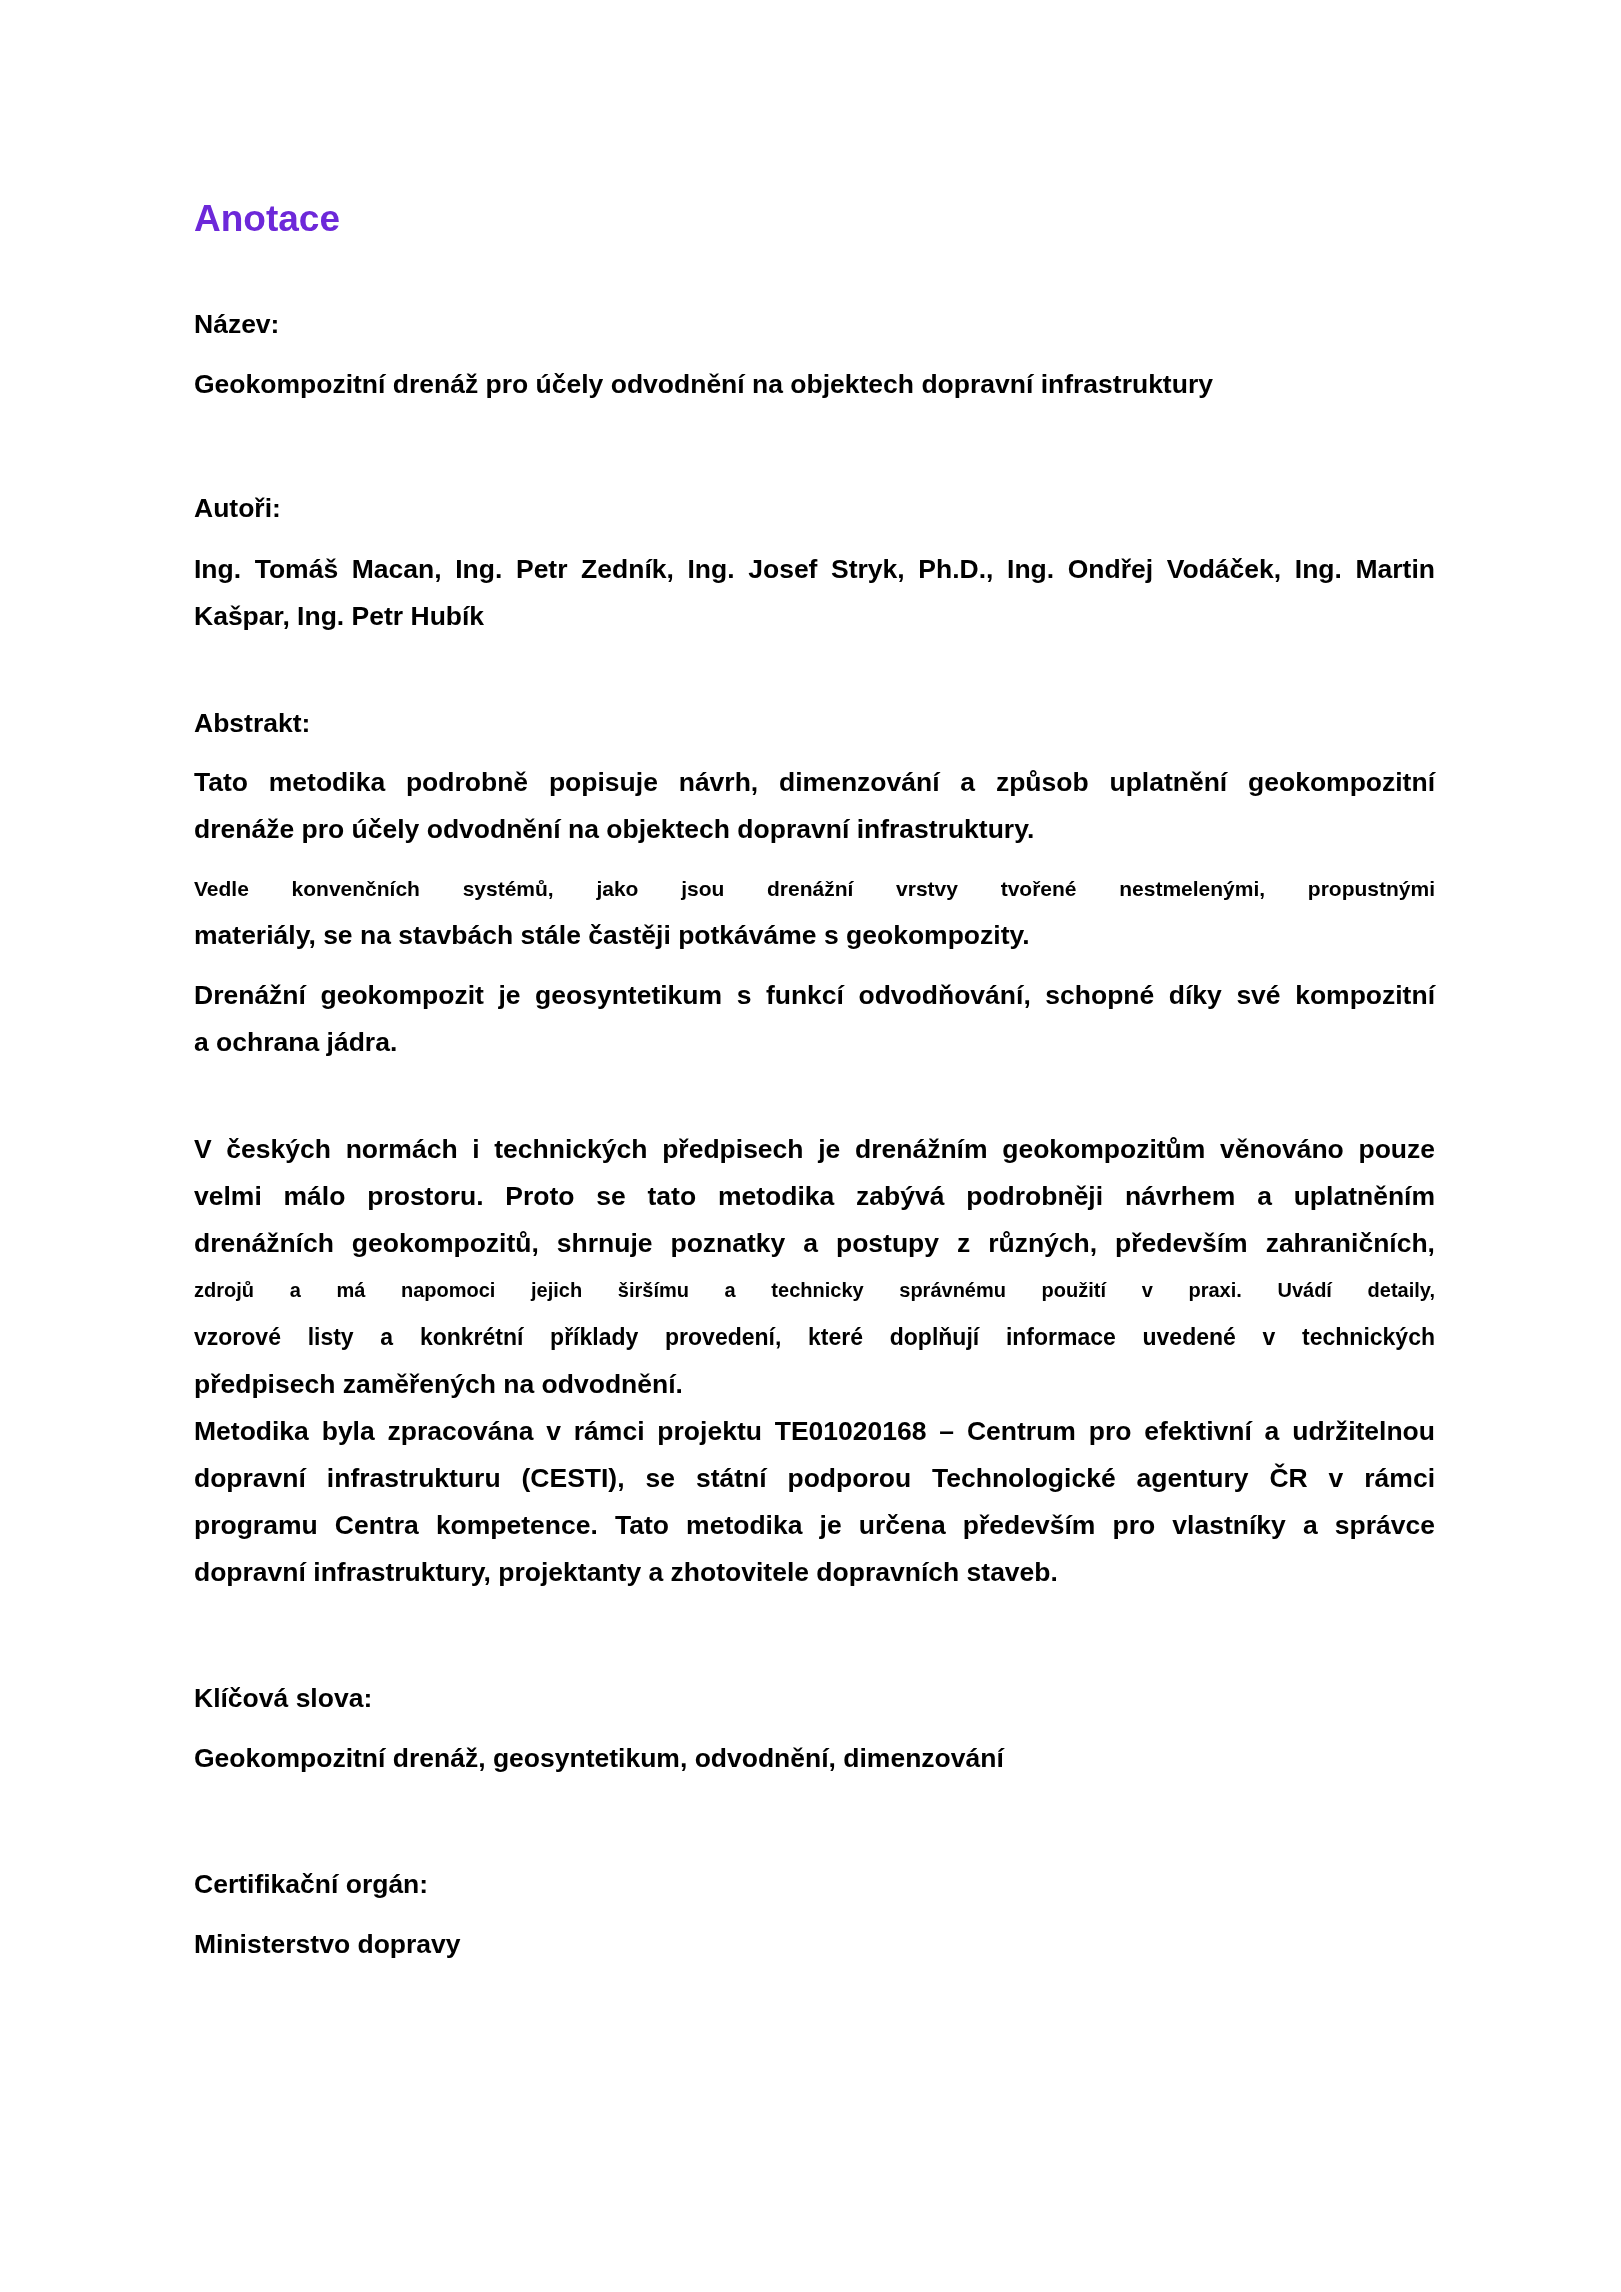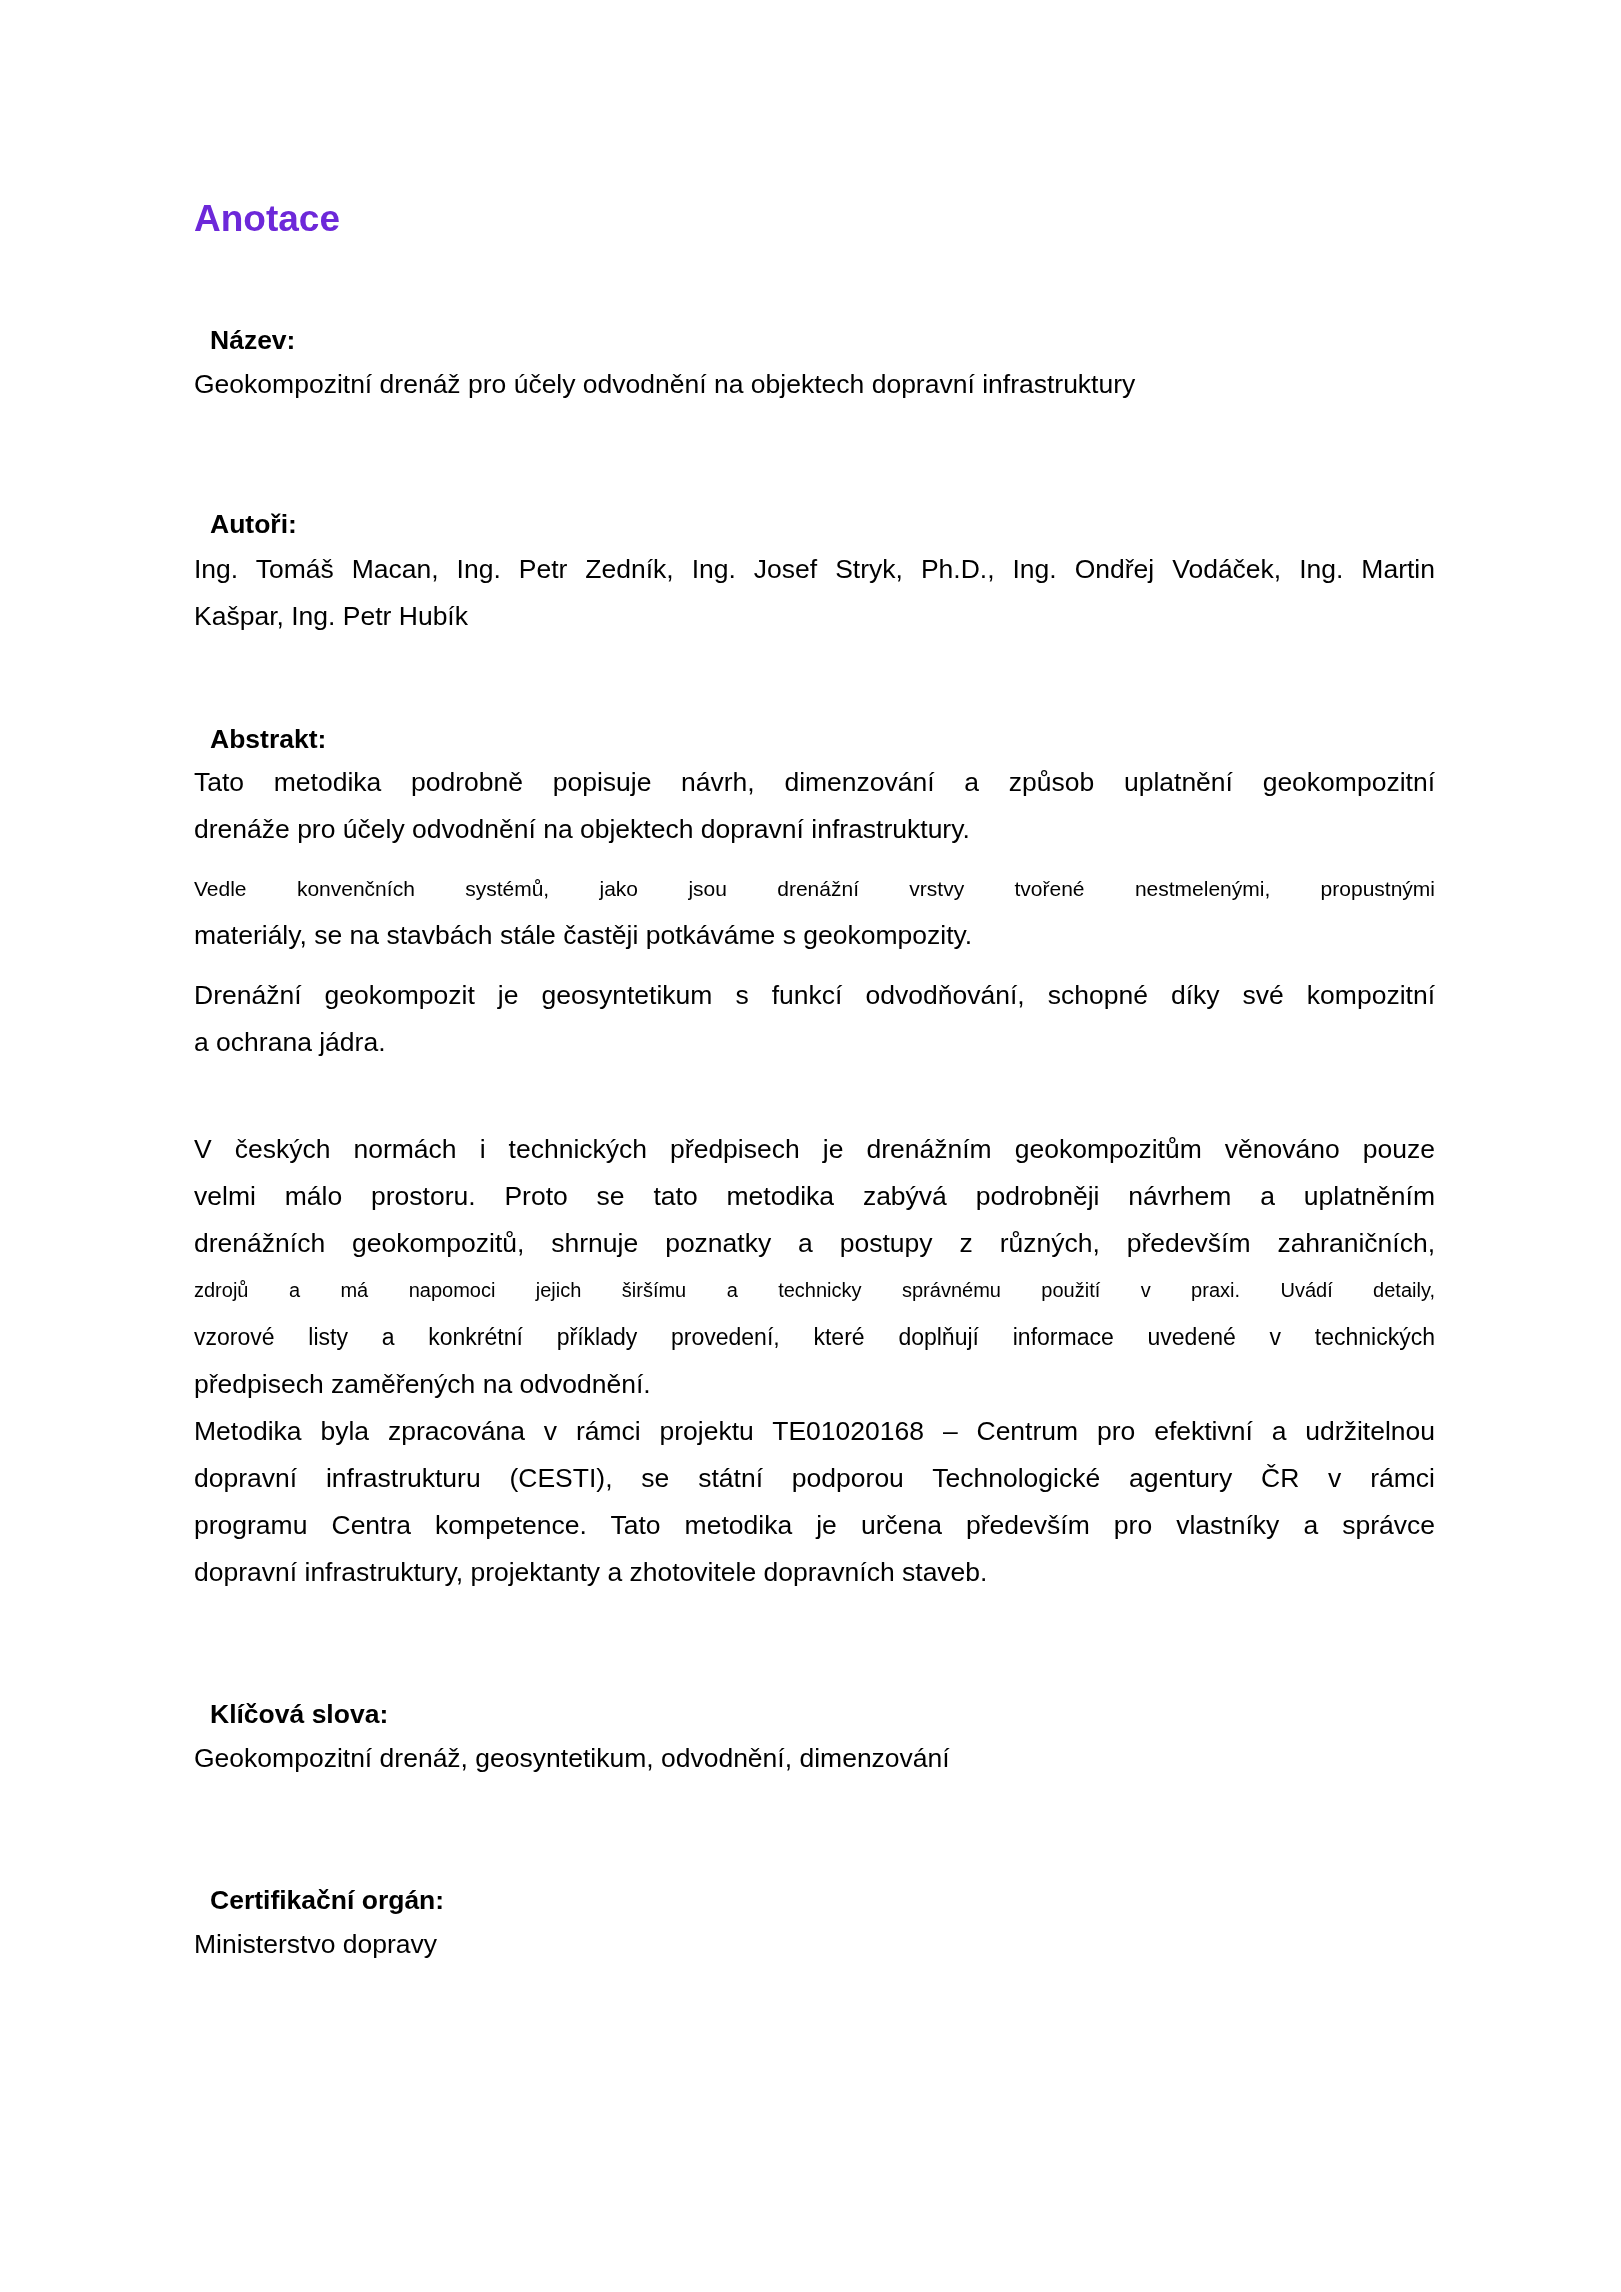--- a/index.html
+++ b/index.html
@@ -1,25 +1,25 @@
 <!DOCTYPE html>
 <html><head>
 <meta charset="utf-8">
 <style>
   html, body { margin: 0; padding: 0; background: #ffffff; }
   body { width: 1621px; height: 2293px; position: relative; overflow: hidden;
          font-family: "Liberation Sans", sans-serif; color: #000000; }
   .page { position: absolute; left: 194px; top: 0; width: 1241px; }
   .title { position: absolute; top: 194px; left: 0; margin: 0;
            font-size: 37px; font-weight: bold; color: #6d28d9; line-height: 49px; white-space: nowrap; }
-  .label { position: absolute; left: 0; margin: 16px; font-size: 26.5px; font-weight: bold;
+  .label { position: absolute; left: 0; margin: 0; font-size: 26.5px; font-weight: bold;
            line-height: 35px; white-space: nowrap; }
   .block { position: absolute; left: 0; width: 1241px; margin: 0; }
   .line { display: block; font-size: 26.5px; line-height: 47px; height: 47px; white-space: nowrap;
-          overflow: visible; }
+          overflow: visible; font-weight: bold; }
   .line.j { text-align: justify; text-align-last: justify; white-space: normal; }
 </style>
 </head>
 <body>
 
 <div class="page">
   <h1 class="title">Anotace</h1>
 
   <h2 class="label" style="top:307px">Název:</h2>
   <div class="block" style="top:361px">

